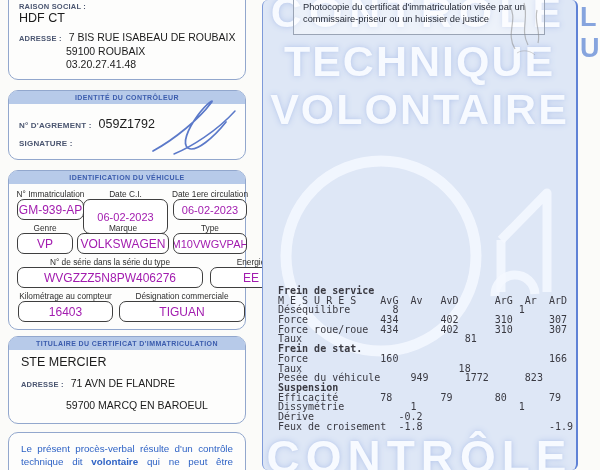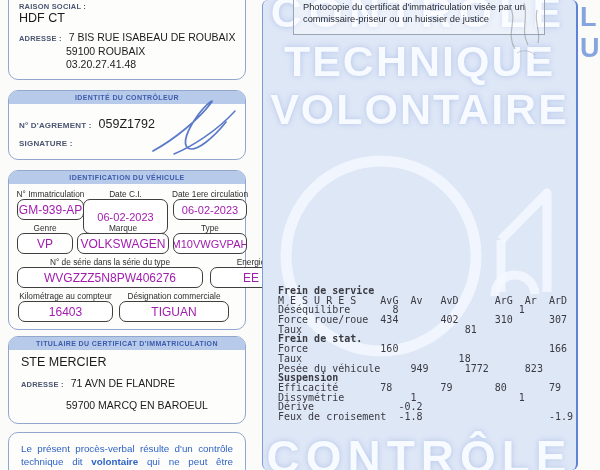--- a/index.html
+++ b/index.html
@@ -111,21 +111,21 @@
     </div>
     <div class="field" style="left:201px;top:96px;width:34px;height:21px;padding-left:48px;">
       <div class="flabel">Energie</div>
       <div class="fval">EE</div>
     </div>
 
     <div class="field" style="left:9px;top:130px;width:95px;height:21px;">
       <div class="flabel">Kilométrage au compteur</div>
       <div class="fval">16403</div>
     </div>
-    <div class="field" style="left:110px;top:130px;width:110px;height:21px;">
+    <div class="field" style="left:110px;top:130px;width:126px;height:21px;">
       <div class="flabel">Désignation commerciale</div>
       <div class="fval">TIGUAN</div>
     </div>
   </div>
 
   <div class="obox" style="left:8px;top:336px;width:238px;height:88px;">
     <div class="hbar">TITULAIRE DU CERTIFICAT D'IMMATRICULATION</div>
     <div class="big-val" style="position:absolute;left:12px;top:18px;">STE MERCIER</div>
     <div class="row-inline" style="left:12px;top:40px;">
       <span class="small-label">ADRESSE :</span>
@@ -154,20 +154,21 @@
     </svg>
 
     <div class="wmark-bottom">CONTRÔLE</div>
 
     <div class="photobox">Photocopie du certificat d'immatriculation visée par un commissaire-priseur ou un huissier de justice</div>
 
     <div class="mesures">
       <div class="mline bold">Frein de service</div>
       <div class="mline">M E S U R E S    AvG  Av   AvD      ArG  Ar  ArD</div>
       <div class="mline">Déséquilibre       8                    1</div>
+      <div class="mline">Force            434       402      310      307</div>
       <div class="mline">Force roue/roue  434       402      310      307</div>
       <div class="mline">Taux                           81</div>
       <div class="mline bold">Frein de stat.</div>
       <div class="mline">Force            160                         166</div>
       <div class="mline">Taux                          18</div>
       <div class="mline">Pesée du véhicule     949      1772      823</div>
       <div class="mline bold">Suspension</div>
       <div class="mline">Efficacité       78        79       80       79</div>
       <div class="mline">Dissymétrie           1                 1</div>
       <div class="mline">Dérive              -0.2</div>

